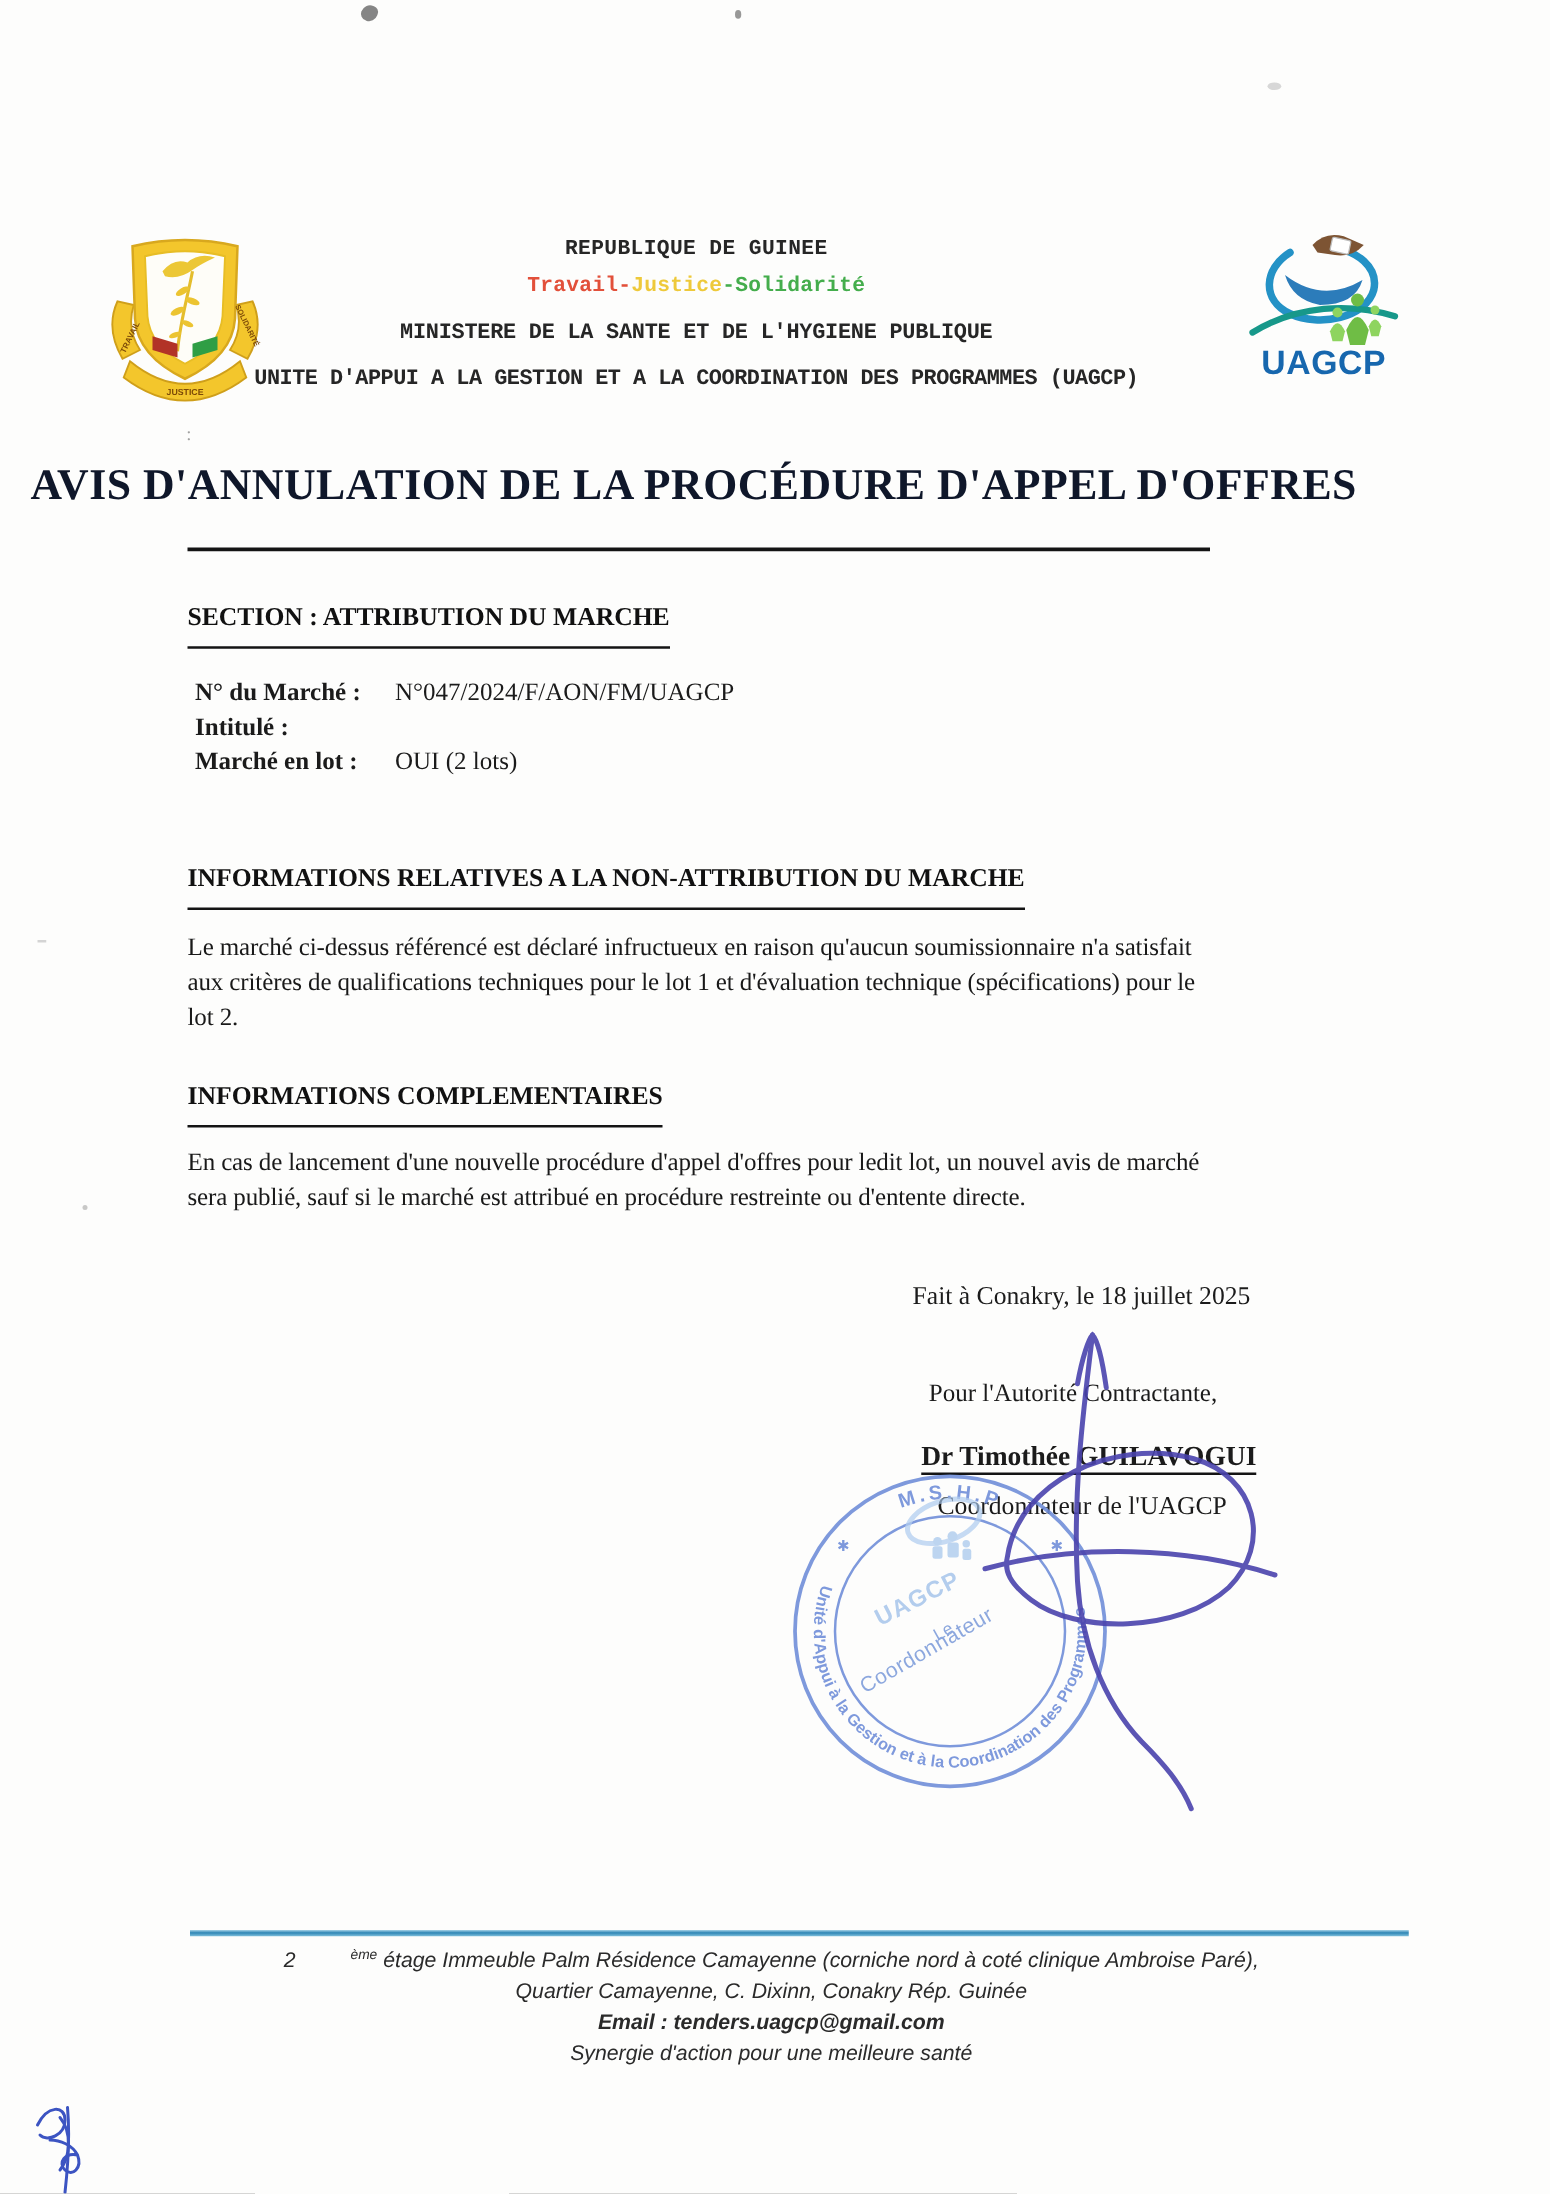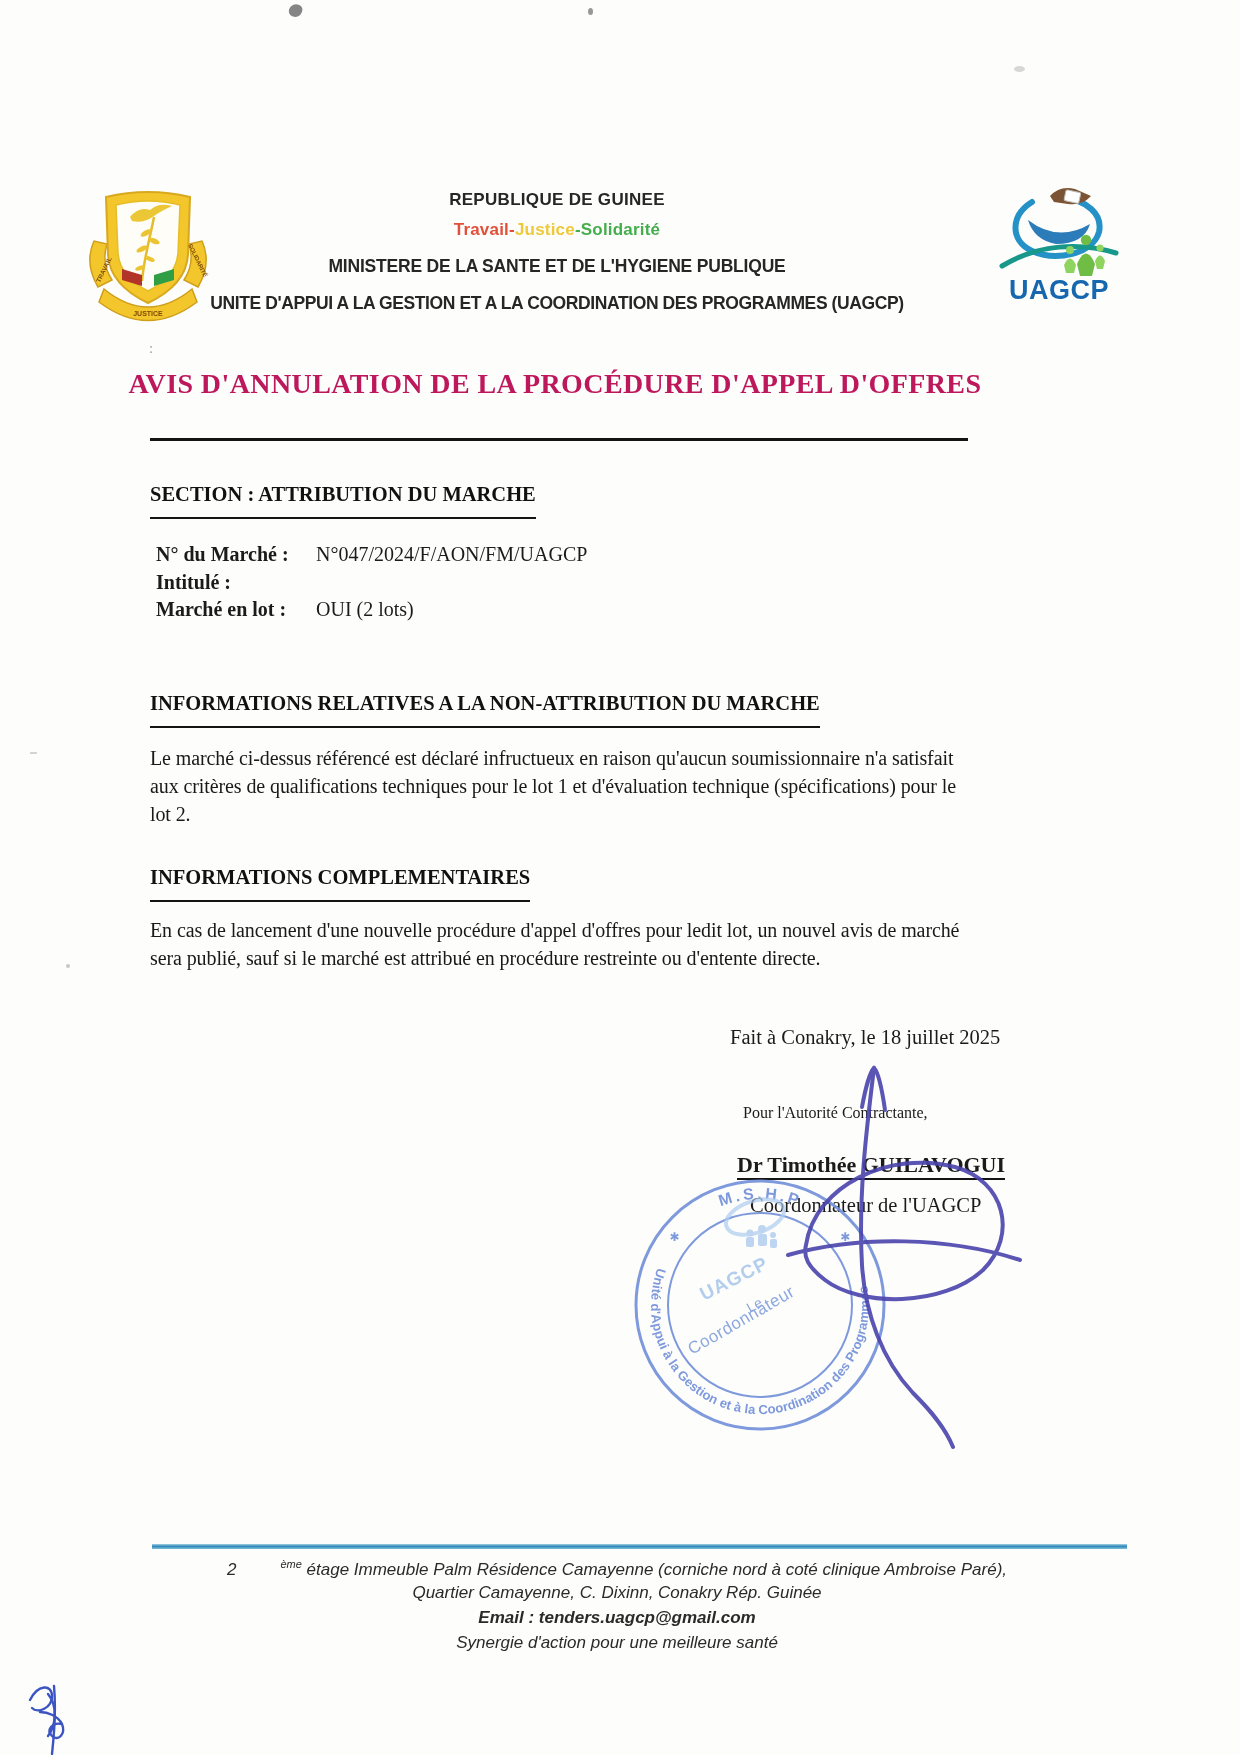--- a/index.html
+++ b/index.html
@@ -4,48 +4,48 @@
 <style>
   html,body { margin:0; padding:0; background:#9a9a9a; }
   .page {
     position:relative; width:1240px; height:1755px; margin:0 auto;
     background:#fdfdfc; overflow:hidden;
     font-family:"Liberation Serif", serif; color:#1b1b1b;
   }
   .abs { position:absolute; }
   
   .hline { position:absolute; left:557px; transform:translateX(-50%);
-           white-space:nowrap; font-family:Liberation Sans, sans-serif;
+           white-space:nowrap; font-family:Liberation Mono, monospace;
            font-weight:bold; color:#262626; }
   .republic { top:190px; font-size:17px; letter-spacing:.3px; }
   .motto    { top:220px; font-size:17px; font-weight:bold; letter-spacing:.2px; }
   .ministry { top:256px; font-size:17.5px; letter-spacing:-.2px; }
   .unitline { top:293px; font-size:17.5px; letter-spacing:-.4px; }
   .m-red   { color:#e2503a; } .m-yel { color:#eec93a; } .m-grn { color:#44ad4c; }
   
   .doc-title { position:absolute; left:555px; top:368px; transform:translateX(-50%);
-               white-space:nowrap; font-size:28px; font-weight:bold; letter-spacing:.4px; color:#be185d; }
+               white-space:nowrap; font-size:35px; font-weight:bold; letter-spacing:.4px; color:#0f172a; }
   .rule { position:absolute; left:150px; top:438px; width:818px; height:3px; background:#141414; }
   
   .shead { position:absolute; left:150px; font-size:20.5px; font-weight:bold; color:#111;
            white-space:nowrap; }
   .shead .u { border-bottom:2.5px solid #141414; padding-bottom:12px; }
   
   .fields { position:absolute; left:156px; top:541px; width:880px; font-size:20px; line-height:27.5px; }
   .frow { display:flex; }
   .flabel { width:160px; font-weight:bold; flex:0 0 160px; }
   .fvalue { width:650px; }
   
   .para { position:absolute; left:150px; font-size:20px; line-height:28px;
           letter-spacing:-.1px; color:#191919; }
   .p1 { top:744px; width:822px; }
   .p2 { top:916px; width:828px; }
   
   .dateline { position:absolute; left:730px; top:1026px; font-size:20.5px; white-space:nowrap;text-align:right; }
-  .pour     { position:absolute; left:743px; top:1104px; font-size:16px; white-space:nowrap; }
+  .pour     { position:absolute; left:743px; top:1104px; font-size:20px; white-space:nowrap; }
   .signame  { position:absolute; left:737px; top:1152px; font-size:22px; font-weight:bold;
               white-space:nowrap; }
   .signame .u { border-bottom:2px solid #141414; padding-bottom:1px; }
   .sigtitle { position:absolute; left:750px; top:1194px; font-size:20.5px; white-space:nowrap; }
   
   .footer-rule { position:absolute; left:152px; top:1544px; width:975px; height:5px;
                  background:linear-gradient(180deg,#a8d4e8 0%, #2f86b5 45%, #7fc0dc 100%); }
   .fline { position:absolute; left:617px; transform:translateX(-50%); white-space:nowrap;
            font-family:"Liberation Sans", sans-serif; font-style:italic; font-size:17px; color:#2a2a2a; }
   .f1 { top:1558px; } .f2 { top:1583px; } .f3 { top:1608px; font-weight:bold; } .f4 { top:1633px; }

